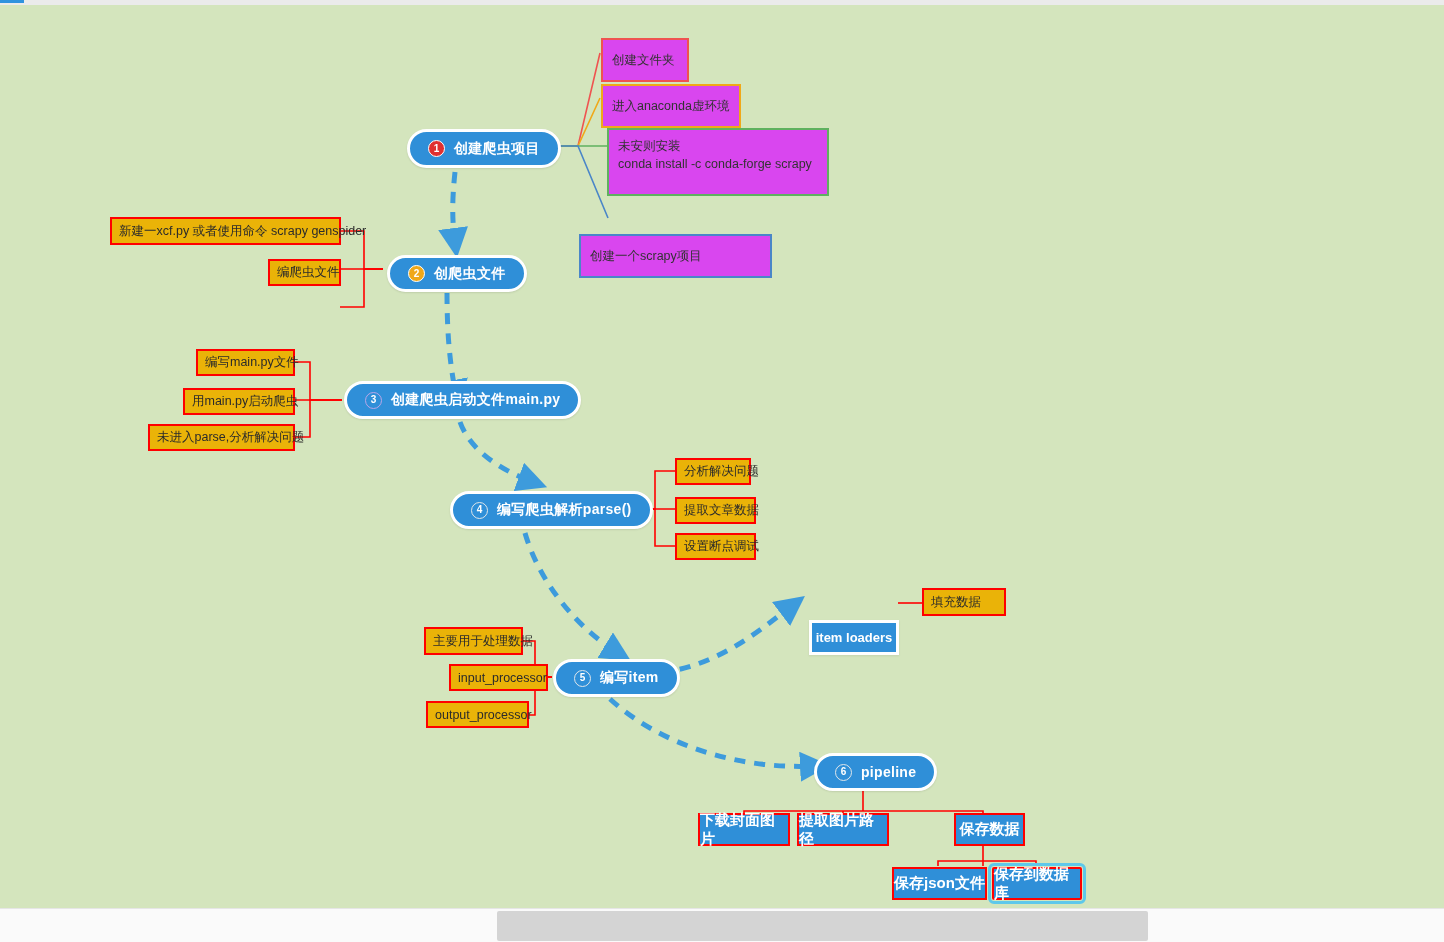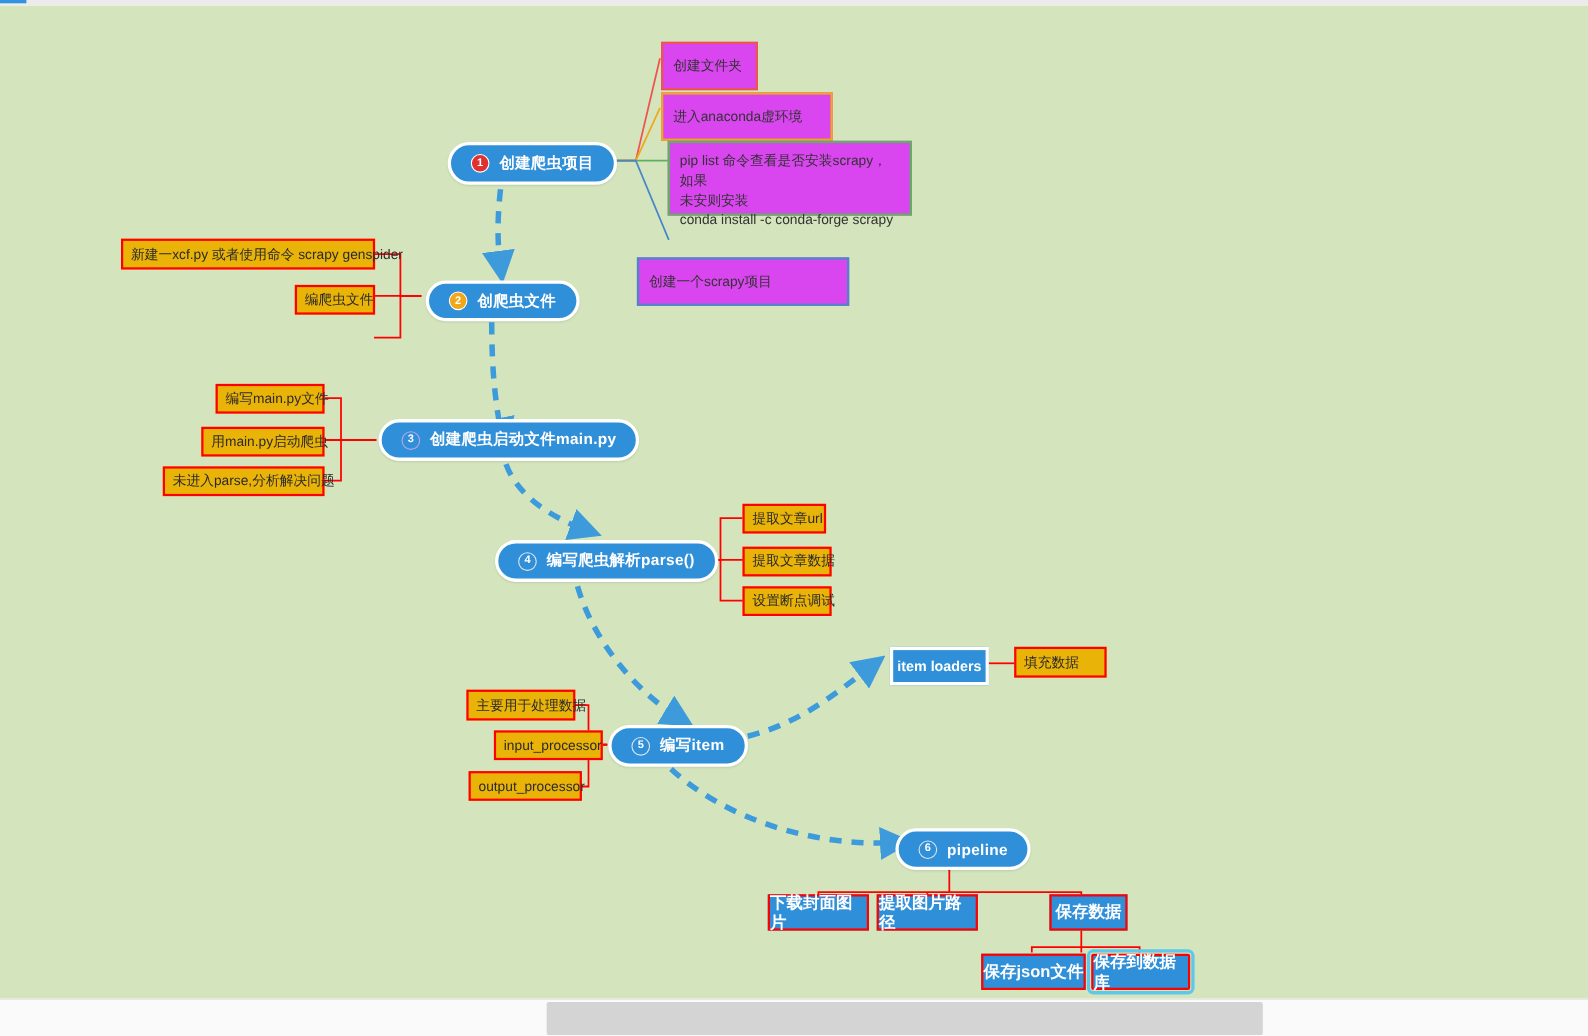--- a/index.html
+++ b/index.html
@@ -136,20 +136,21 @@
     background: #2f8fd8;
     border: 3px solid #ffffff;
     color: #ffffff;
     font-size: 13px;
     font-weight: bold;
     display: flex;
     align-items: center;
     justify-content: center;
     box-shadow: 0 1px 2px rgba(0,0,0,0.08);
     z-index: 10;
+    margin-top: 32px;
   }
 
   
   .pipebox {
     position: absolute;
     box-sizing: border-box;
     background: #2f8fd8;
     border: 2px solid #ff0000;
     color: #ffffff;
     font-size: 15px;
@@ -252,26 +253,25 @@
     </div>
 
     <div class="bluerect" style="left:809px; top:583px; width:90px; height:35px;">
       <span>item loaders</span>
     </div>
 
     <div class="wbox red-b" style="left:601px; top:33px; width:88px; height:32px;">
       <span>创建文件夹</span>
     </div>
 
-    <div class="wbox orange-b" style="left:601px; top:79px; width:156px; height:32px;">
+    <div class="wbox orange-b" style="left:601px; top:79px; width:140px; height:32px;">
       <span>进入anaconda虚环境</span>
     </div>
 
     <div class="wbox green-b multiline" style="left:607px; top:123px; width:222px; height:68px;">
-      <div>pip list 命令查看是否安装scrapy，如果</div>
       <div>未安则安装</div>
       <div>conda install -c conda-forge scrapy</div>
     </div>
 
     <div class="wbox blue-b" style="left:579px; top:206px; width:193px; height:34px;margin-top:23px;">
       <span>创建一个scrapy项目</span>
     </div>
 
     <div class="rbox" style="left:110px; top:212px; width:231px; height:28px;">
       <span>新建一xcf.py 或者使用命令 scrapy genspider</span>
@@ -284,21 +284,21 @@
       <span>编写main.py文件</span>
     </div>
     <div class="rbox" style="left:183px; top:383px; width:112px; height:27px;">
       <span>用main.py启动爬虫</span>
     </div>
     <div class="rbox" style="left:148px; top:419px; width:147px; height:27px;">
       <span>未进入parse,分析解决问题</span>
     </div>
 
     <div class="rbox" style="left:675px; top:453px; width:76px; height:27px;">
-      <span>提取文章url</span>
+      <span>分析解决问题</span>
     </div>
     <div class="rbox" style="left:675px; top:492px; width:81px; height:27px;">
       <span>提取文章数据</span>
     </div>
     <div class="rbox" style="left:675px; top:528px; width:81px; height:27px;">
       <span>设置断点调试</span>
     </div>
 
     <div class="rbox" style="left:424px; top:622px; width:99px; height:28px;">
       <span>主要用于处理数据</span>

